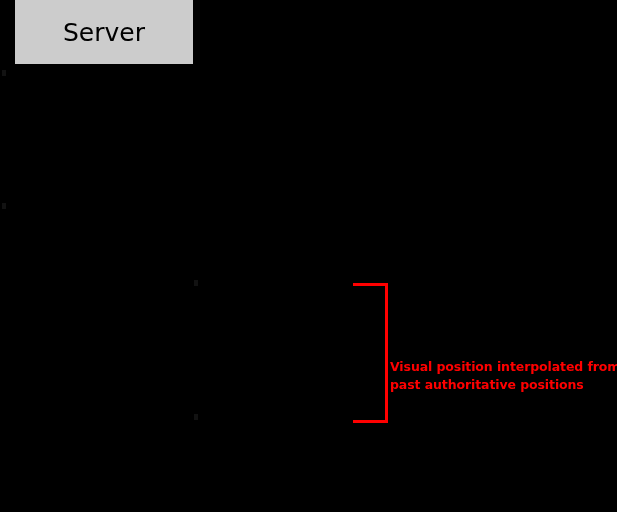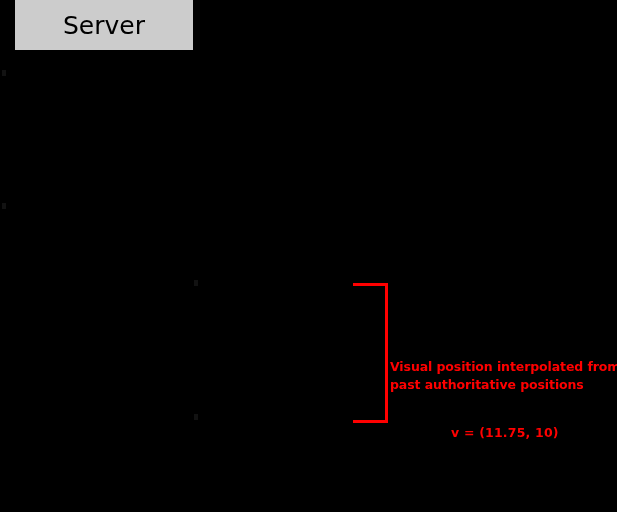--- a/index.html
+++ b/index.html
@@ -29,21 +29,21 @@
     font-size: 25px;
     font-weight: 400;
     letter-spacing: 0px;
     line-height: 1;
     box-sizing: border-box;
   }
   #lane-header-server {
     left: 15px;
     top: 0px;
     width: 178px;
-    height: 50px;
+    height: 64px;
   }
   #lane-header-client2 {
     left: 266px;
     top: 0px;
     width: 177px;
     height: 50px;
   }
 
   
   .annotation-bracket {
@@ -112,15 +112,14 @@
   <div class="faint-mark" id="faint-mark-client-top"></div>
   <div class="faint-mark" id="faint-mark-client-bottom"></div>
 
   <div class="annotation-bracket"></div>
 
   <div class="annotation-text" id="annotation-interpolation">
     <span class="line">Visual position interpolated from</span>
     <span class="line">past authoritative positions</span>
   </div>
 
-  <div class="annotation-text" id="annotation-velocity">v = (11.75, 10)</div>
 
 </div>
 
 </body></html>

